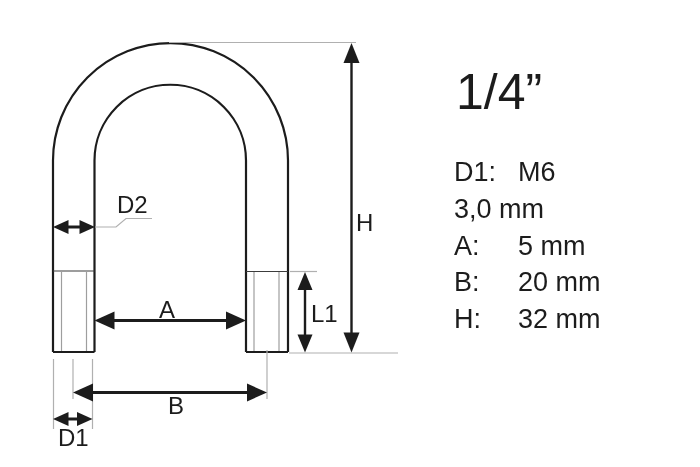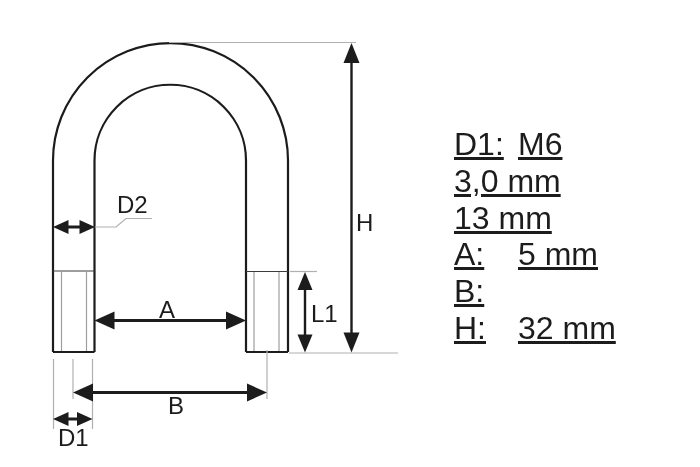--- a/index.html
+++ b/index.html
@@ -40,24 +40,23 @@
     position: absolute;
     left: 456px;
     top: 63px;
     font-size: 50px;
     line-height: 58px;
     white-space: nowrap;
   }
   .spec-rows {
     position: absolute;
     left: 454px;
-    top: 126px;
-    font-size: 32px;
+    top: 154px;
+    font-size: 27px;
     line-height: 36.8px;
-    text-decoration: underline;
   }
   .spec-row { display: flex; white-space: nowrap; }
   .spec-label { display: inline-block; width: 64px; }
   .spec-value { display: inline-block; text-align: right; }
 </style>
 </head>
 <body>
 
 <div class="stage">
 
@@ -126,38 +125,39 @@
     </g>
 
     <g>
       <line class="dim-line" x1="64" y1="227" x2="84" y2="227"></line>
       <path class="arrowhead" d="M53 227 L68.5 220 L68.5 234 Z"></path>
       <path class="arrowhead" d="M95 227 L79.5 220 L79.5 234 Z"></path>
       <text class="dim-text" x="117" y="213">D2</text>
     </g>
   </svg>
 
+  <div class="size-title">1/4”</div>
 
   <div class="spec-rows">
     <div class="spec-row">
       <span class="spec-label">D1:</span>
       <span class="spec-value">M6</span>
     </div>
     <div class="spec-row">
       <span class="spec-value">3,0 mm</span>
     </div>
     <div class="spec-row">
-      <span class="spec-value">13 mm</span>
     </div>
     <div class="spec-row">
       <span class="spec-label">A:</span>
       <span class="spec-value">5 mm</span>
     </div>
     <div class="spec-row">
       <span class="spec-label">B:</span>
+      <span class="spec-value">20 mm</span>
     </div>
     <div class="spec-row">
       <span class="spec-label">H:</span>
       <span class="spec-value">32 mm</span>
     </div>
   </div>
 
 </div>
 
 </body></html>

